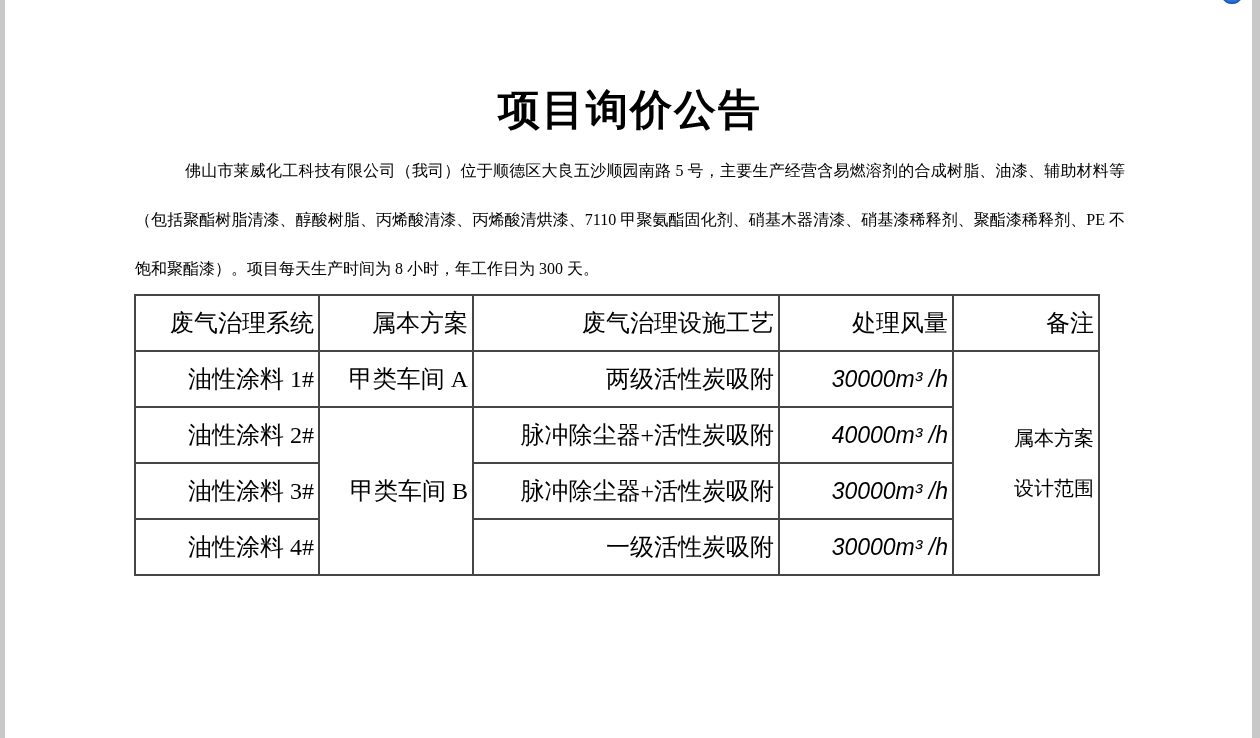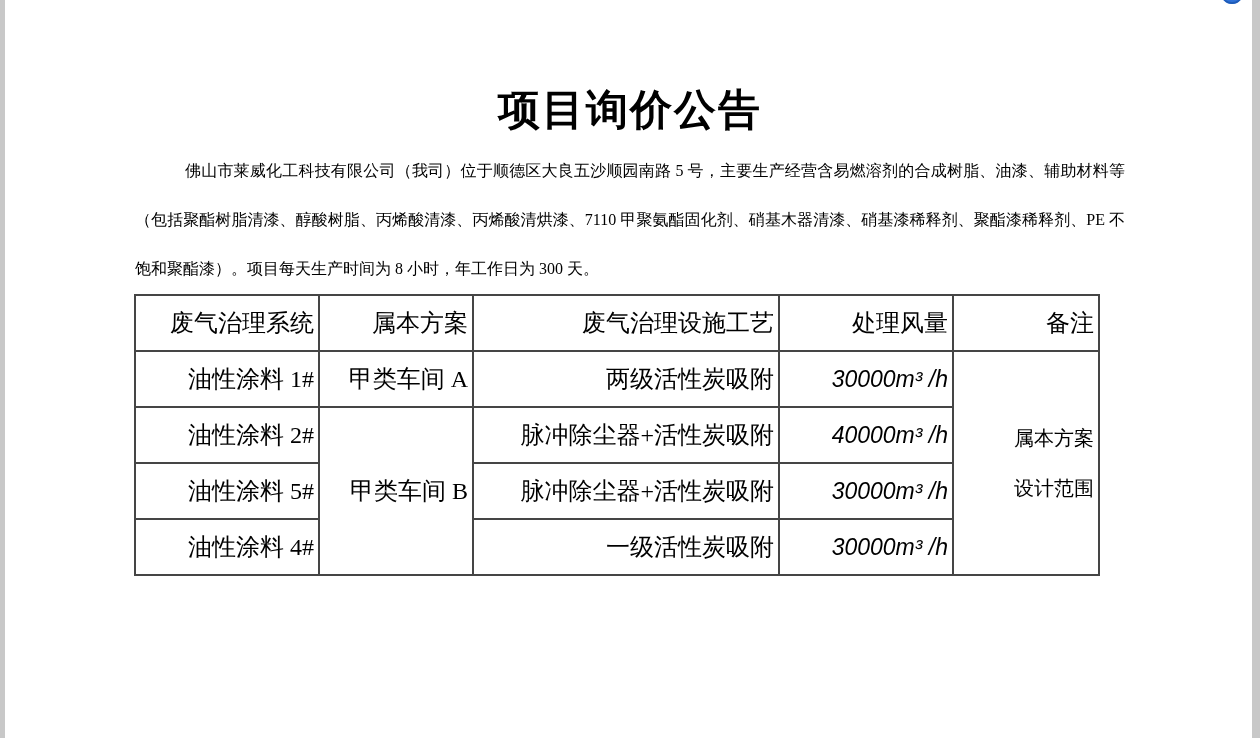--- a/index.html
+++ b/index.html
@@ -96,21 +96,21 @@
         </tr>
 
         <tr>
           <td>油性涂料 2#</td>
           <td rowspan="3">甲类车间 B</td>
           <td>脉冲除尘器+活性炭吸附</td>
           <td class="airflow">40000m³ /h</td>
         </tr>
 
         <tr>
-          <td>油性涂料 5#</td>
+          <td>油性涂料 3#</td>
           <td>脉冲除尘器+活性炭吸附</td>
           <td class="airflow">30000m³ /h</td>
         </tr>
 
         <tr>
           <td>油性涂料 4#</td>
           <td>一级活性炭吸附</td>
           <td class="airflow">30000m³ /h</td>
         </tr>
       </tbody>

